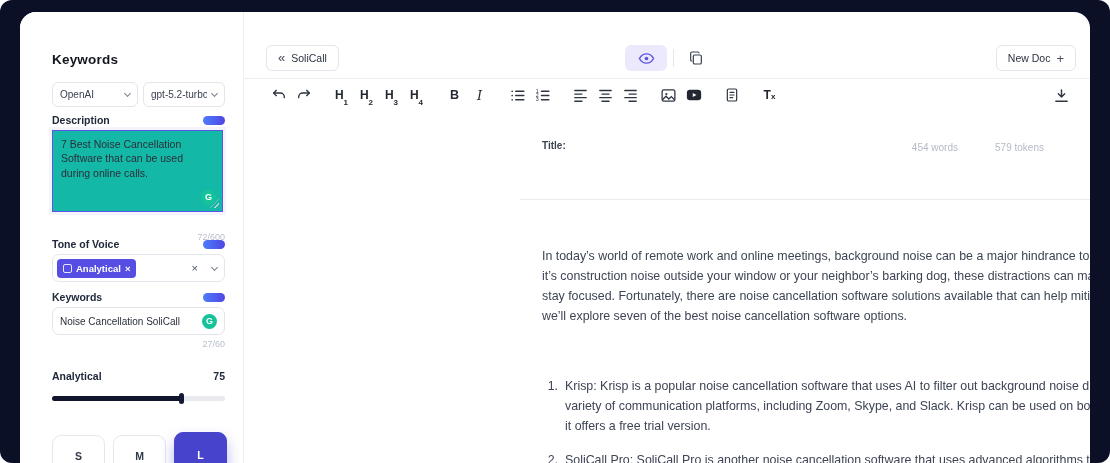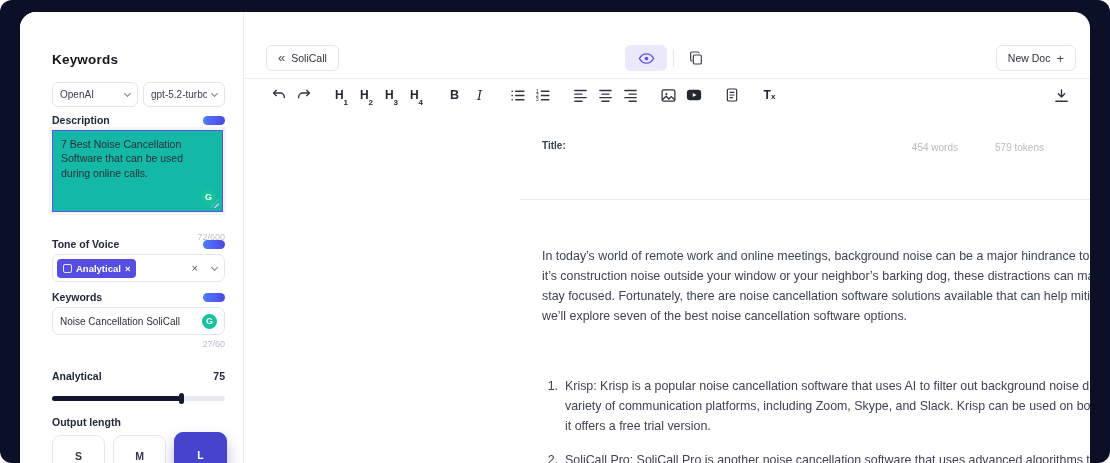--- a/index.html
+++ b/index.html
@@ -143,23 +143,20 @@
       <div class="label-row" style="top:358px;">
         <span class="flabel">Analytical</span>
         <span class="flabel">75</span>
       </div>
       <div class="slider">
         <div class="slider-fill" style="width: 75%;">
           <div class="slider-thumb"></div>
         </div>
       </div>
 
-      <div class="label-row" style="top:404px;">
-        <span class="flabel">Output length</span>
-      </div>
       <button class="size-btn" style="left:32px;">S</button>
       <button class="size-btn" style="left:93px;">M</button>
       <button class="size-btn selected" style="left:154px;">L</button>
     </aside>
 
     <div class="vdivider"></div>
 
     <div class="main">
 
       <button class="btn" style="left:22px; top:33px;">

